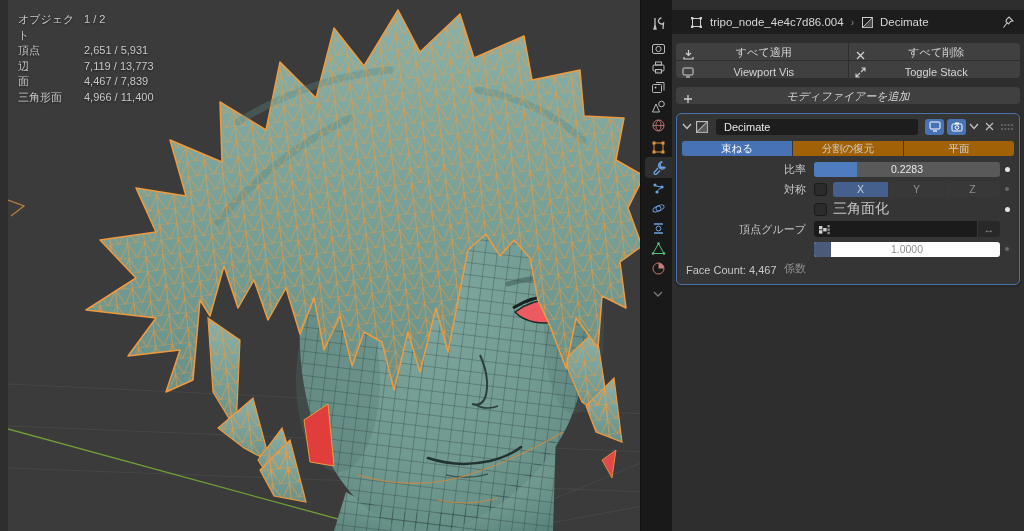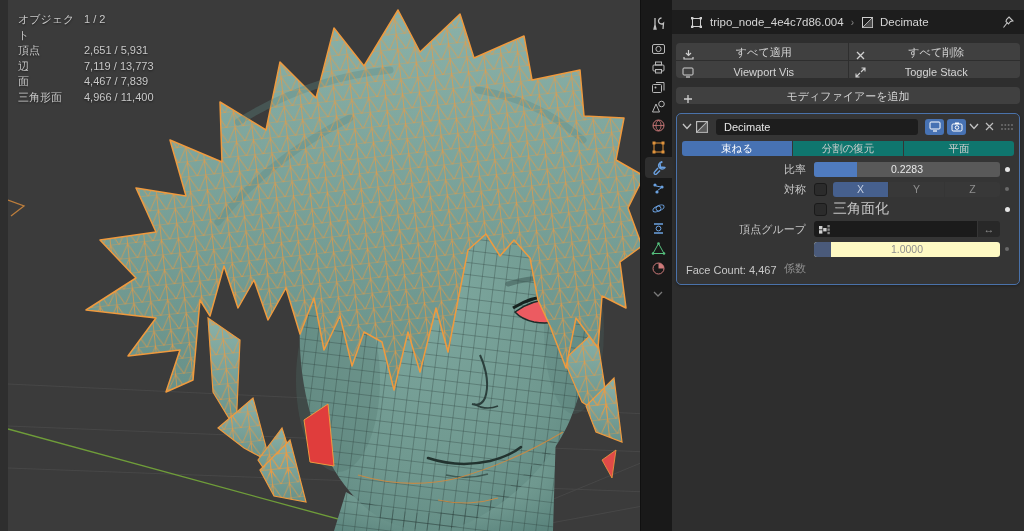--- a/index.html
+++ b/index.html
@@ -31,45 +31,45 @@
   .phead .sp{flex:1;}
 
   .content{position:absolute;left:0;top:34px;width:352px;bottom:0;padding:9px 4px 0 4px;}
   .btnrow{display:flex;gap:1px;margin-bottom:1px;}
   .btn{height:17px;background:#404040;display:flex;align-items:flex-end;font-size:11px;color:#d4d4d4;flex:1;position:relative;}
   .btn .ic{width:24px;display:flex;justify-content:center;align-items:center;flex:none;}
   .btn .tx{flex:1;text-align:center;padding-right:20px;}
   .r1l{border-radius:4px 0 0 0;} .r1r{border-radius:0 4px 0 0;}
   .r2l{border-radius:0 0 0 4px;} .r2r{border-radius:0 0 4px 0;}
   .addmod{margin-top:8px;border-radius:4px;}
-  .addmod .tx{padding-right:24px;}
+  .addmod .tx{padding-right:24px;font-style:italic;}
 
   
   .panel{position:relative;margin-top:9px;background:#353535;border:1px solid #4a72aa;border-radius:5px;
          padding:3px 5px 8px 5px;box-shadow:0 1px 3px rgba(0,0,0,.3);}
   .mhead{display:flex;align-items:center;height:19px;gap:3px;}
   .mname{height:16px;background:#1d1d1d;border-radius:3px;flex:1;display:flex;align-items:center;
          padding-left:8px;font-size:11px;color:#e6e6e6;margin:0 4px;}
   .tgl{width:19px;height:16px;border-radius:3px;display:flex;align-items:center;justify-content:center;}
   .tgl.on{background:#4772b3;}
   .modes{display:flex;gap:1px;margin:5px 0 5px 0;height:15px;}
-  .mode{flex:1;background:#0f766e;color:#cfcfcf;font-size:10.5px;display:flex;align-items:center;justify-content:center;}
+  .mode{flex:1;background:#a16207;color:#cfcfcf;font-size:10.5px;display:flex;align-items:center;justify-content:center;}
   .mode.active{background:#4772b3;color:#fff;}
   .mode:first-child{border-radius:3px 0 0 3px;} .mode:last-child{border-radius:0 3px 3px 0;}
   .frow{display:flex;align-items:center;height:16px;margin-bottom:4px;}
   .flbl{width:132px;text-align:right;padding-right:8px;font-size:11px;color:#c6c6c6;flex:none;}
   .fwid{flex:1;display:flex;align-items:center;}
   .deco{width:14px;flex:none;display:flex;justify-content:center;}
   .dot{width:5px;height:5px;border-radius:50%;background:#e6e6e6;}
   .dot.dim{width:4px;height:4px;background:#6a6a6a;}
   .slider{position:relative;height:15px;background:#595959;border-radius:3px;flex:1;overflow:hidden;
           font-size:10.5px;color:#e8e8e8;}
   .slider .fill{position:absolute;left:0;top:0;bottom:0;background:#4f7bbf;}
   .slider .v{position:absolute;inset:0;display:flex;align-items:center;justify-content:center;}
-  .slider.dis{background:#fef9c3;color:#8f8f8f;}
+  .slider.dis{background:#ffffff;color:#8f8f8f;}
   .slider.dis .fill{background:#4a5a7a;}
   .chk{width:13px;height:13px;background:#2b2b2b;border:1px solid #1a1a1a;border-radius:3px;flex:none;margin-right:6px;}
   .axes{display:flex;gap:1px;flex:1;height:15px;}
   .ax{flex:1;display:flex;align-items:center;justify-content:center;font-size:10.5px;color:#8f8f8f;background:#383838;}
   .ax.active{background:#46608e;color:#c2cde0;}
   .ax:first-child{border-radius:3px 0 0 3px;}.ax:last-child{border-radius:0 3px 3px 0;}
   .vgfield{height:16px;background:#1b1b1b;border-radius:3px 0 0 3px;flex:1;display:flex;align-items:center;padding-left:4px;}
   .vgswap{width:22px;height:16px;background:#282828;border-radius:0 3px 3px 0;margin-left:1px;
           display:flex;align-items:center;justify-content:center;color:#8d8d8d;font-size:11px;}
   .fcount{font-size:11px;color:#c8c8c8;margin:7px 0 0 4px;}

